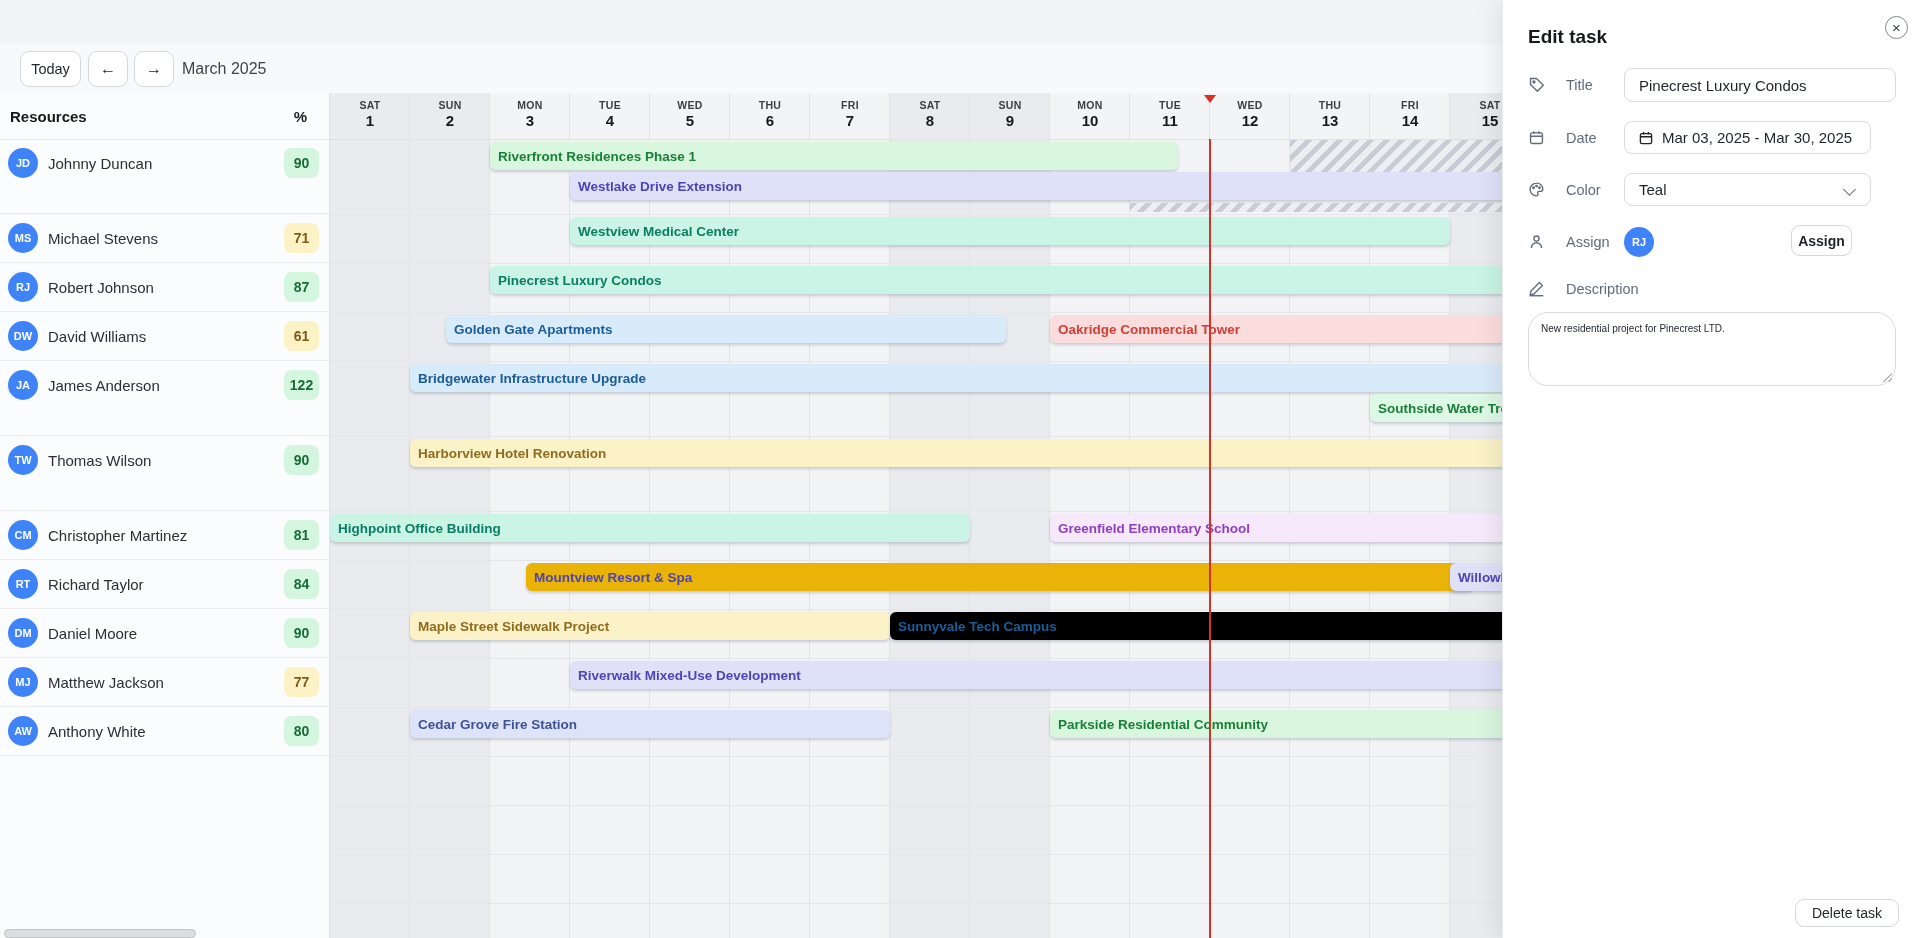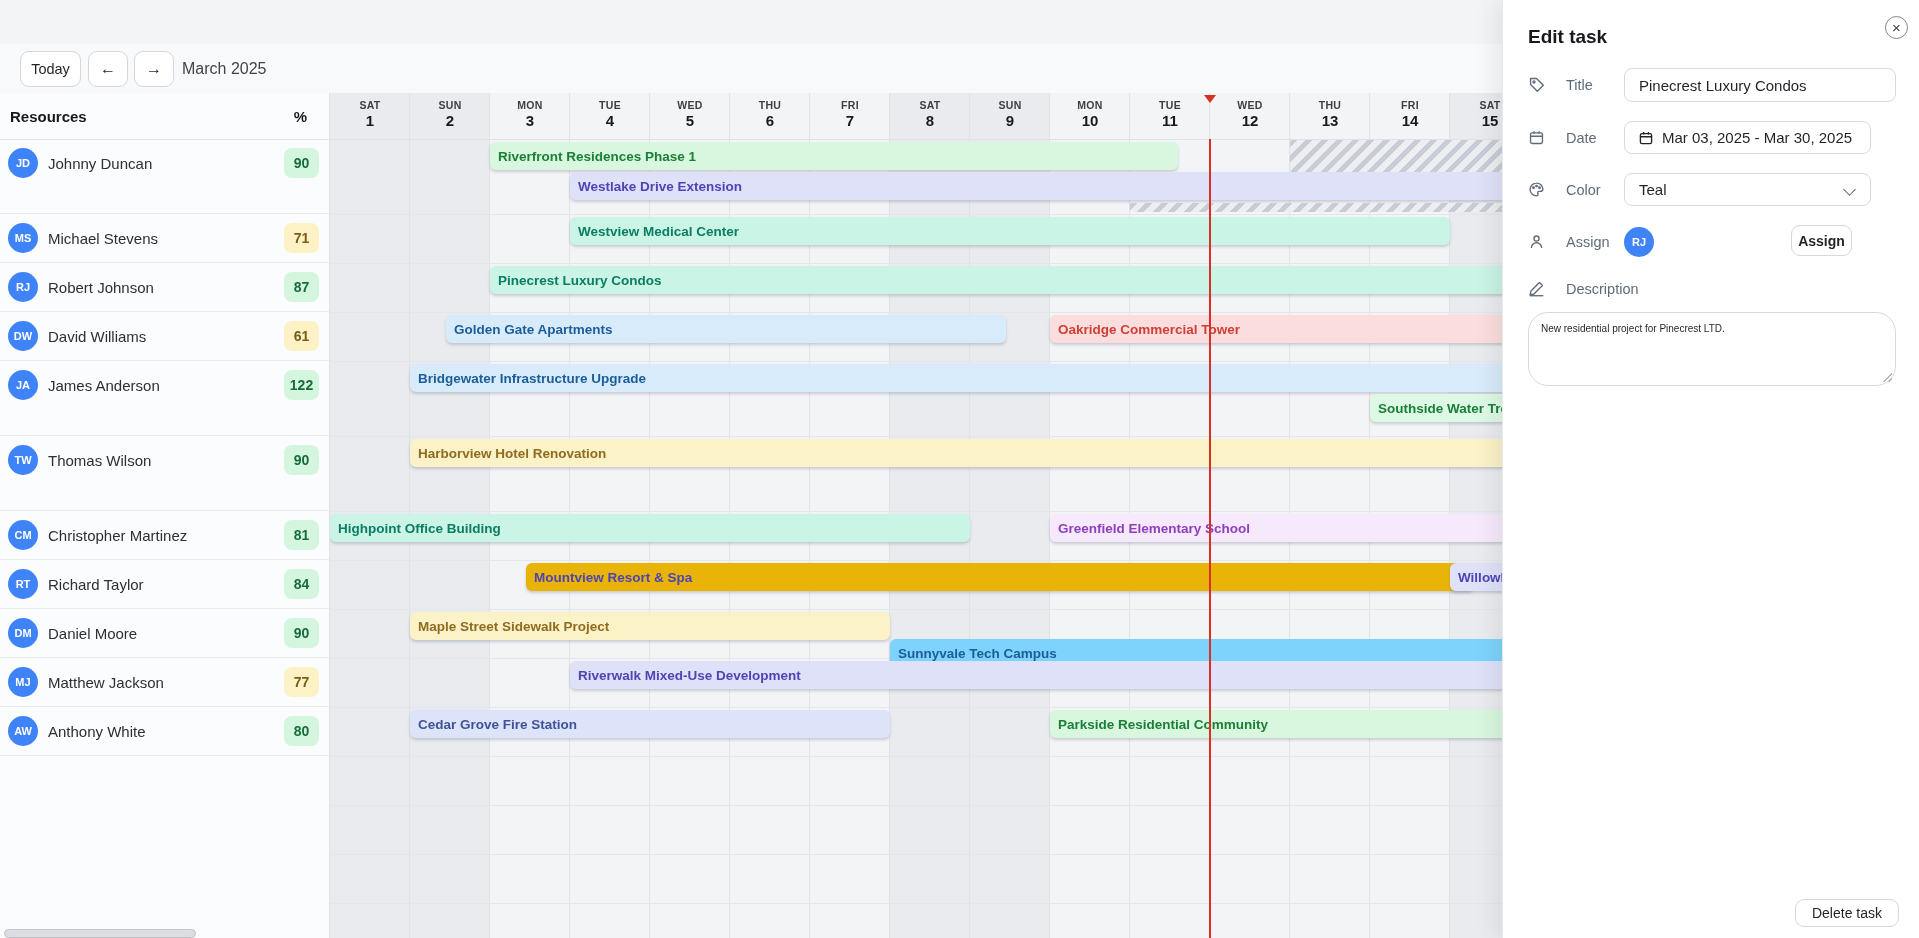--- a/index.html
+++ b/index.html
@@ -256,21 +256,21 @@
       </div>
       <div class="bar" style="left:160px;top:470px;width:948px;background:#eab308;color:#4d44b5;margin-left:36px;">
         <span>Mountview Resort &amp; Spa</span>
       </div>
       <div class="bar" style="left:1120px;top:470px;width:90px;background:#dfe1f9;color:#4d44b5;">
         <span>Willowb</span>
       </div>
       <div class="bar" style="left:80px;top:519px;width:480px;background:#fbf2c7;color:#8f6c1f;">
         <span>Maple Street Sidewalk Project</span>
       </div>
-      <div class="bar" style="left:560px;top:519px;width:650px;background:#7dd3fc;color:#1c5d99;margin-top:27px;">
+      <div class="bar" style="left:560px;top:519px;width:650px;background:#000000;color:#1c5d99;">
         <span>Sunnyvale Tech Campus</span>
       </div>
       <div class="bar" style="left:240px;top:568px;width:970px;background:#dfe1f9;color:#4d44b5;">
         <span>Riverwalk Mixed-Use Development</span>
       </div>
       <div class="bar" style="left:80px;top:617px;width:480px;background:#dde4f9;color:#3f5296;">
         <span>Cedar Grove Fire Station</span>
       </div>
       <div class="bar" style="left:720px;top:617px;width:490px;background:#d9f7de;color:#1a7f37;">
         <span>Parkside Residential Community</span>

